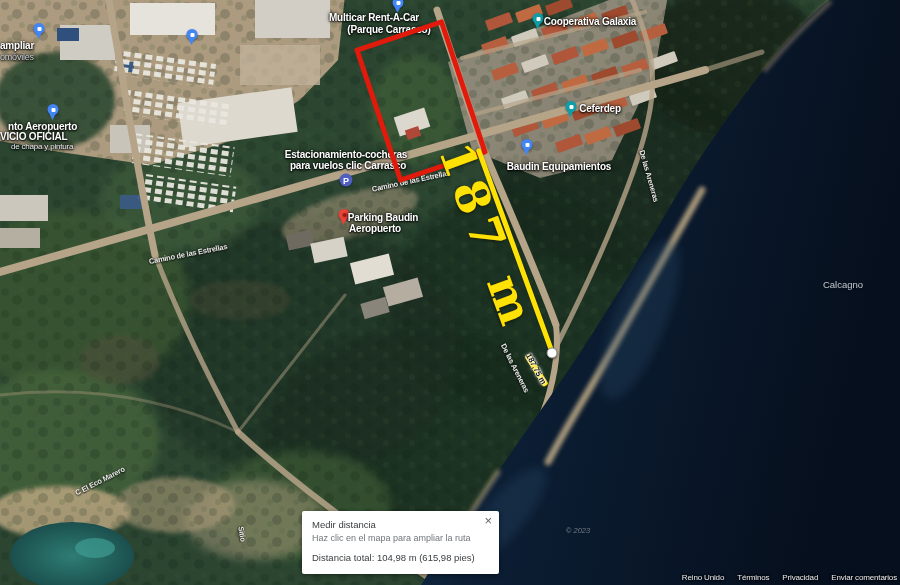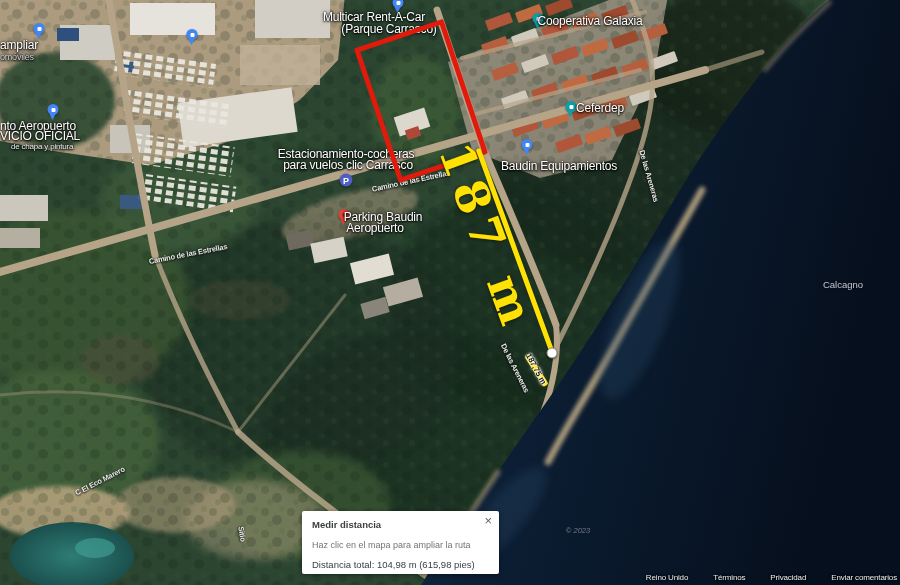--- a/index.html
+++ b/index.html
@@ -2,21 +2,21 @@
 <html><head>
 <meta charset="utf-8">
 <style>
   html,body{margin:0;padding:0;background:#000;}
   #stage{position:relative;width:900px;height:585px;overflow:hidden;
          font-family:"Liberation Sans",sans-serif;background:#24381f;}
   #map-svg{position:absolute;left:0;top:0;cursor:crosshair;}
 
   
   .maplabel{position:absolute;transform:translate(-50%,-50%) rotate(var(--r,0deg));
-    color:#fff;font-weight:normal;font-size:12px;letter-spacing:-.2px;white-space:nowrap;
+    color:#fff;font-weight:bold;font-size:10px;letter-spacing:-.2px;white-space:nowrap;
     text-shadow:0 1px 2px rgba(0,0,0,.95),0 0 2px rgba(0,0,0,.9),0 0 4px rgba(0,0,0,.7);
     pointer-events:auto;}
   .maplabel.left-anchor{transform:translate(0,-50%) rotate(var(--r,0deg));}
   .maplabel.sub{font-weight:normal;color:#c7d2da;font-size:9px;}
   .maplabel.tiny{font-size:8px;font-weight:normal;color:#e8ecef;padding-left:11px;}
   .street{position:absolute;transform:translate(-50%,-50%) rotate(var(--r,0deg));
     color:#f4f4f2;font-weight:bold;font-size:7.5px;letter-spacing:-.2px;white-space:nowrap;
     text-shadow:0 0 2px rgba(0,0,0,.9),0 1px 2px rgba(0,0,0,.85);opacity:.95;}
   .arealabel{position:absolute;transform:translate(-50%,-50%);color:#dfe5ea;font-size:9.5px;
     white-space:nowrap;text-shadow:0 0 2px rgba(0,0,0,.8);opacity:.85;}
@@ -55,30 +55,30 @@
     text-shadow:0 0 1px rgba(90,60,0,.8),1px 1px 3px rgba(0,0,0,.45);}
   #measure-seg-label{position:absolute;left:536px;top:369px;
     transform:translate(-50%,-50%) rotate(62deg);font-size:8px;font-weight:bold;color:#15181b;
     white-space:nowrap;
     text-shadow:0 0 2px #fff,0 0 2px #fff,0 0 3px #fff,0 0 4px rgba(255,255,255,.9);}
 
   
   .measure-card{position:absolute;left:302px;top:511px;width:197px;height:63px;
     background:#fff;border-radius:2px;box-shadow:0 1px 4px rgba(0,0,0,.45);
     box-sizing:border-box;padding:8px 10px 0 10px;}
-  .mc-title{font-size:9.5px;font-weight:bold;color:#3c4043;}
-  .mc-sub{font-size:9px;color:#70757a;margin-top:10px;}
+  .mc-title{font-size:9.5px;font-weight:normal;color:#3c4043;}
+  .mc-sub{font-size:9px;color:#70757a;margin-top:3px;}
   .mc-total{font-size:9.5px;color:#3c4043;margin-top:9px;}
   .mc-close{position:absolute;right:7px;top:3px;font-size:13px;color:#5f6368;
     cursor:pointer;line-height:13px;}
 
   
   .attr-imagery{position:absolute;left:347px;top:573px;font-size:12px;letter-spacing:-.15px;
     color:#ececec;white-space:nowrap;text-shadow:0 0 2px #000,0 0 3px #000;margin-top:41px;}
-  .attr-links{position:absolute;right:3px;top:573px;display:flex;gap:25px;}
+  .attr-links{position:absolute;right:3px;top:573px;display:flex;gap:13px;}
   .attr-links span{font-size:8px;letter-spacing:-.15px;color:#ececec;white-space:nowrap;
     text-shadow:0 0 2px #000,0 0 3px #000;cursor:pointer;}
 </style>
 </head>
 <body>
 
 <div id="stage">
 
   <svg id="map-svg" width="900" height="585" viewBox="0 0 900 585">
     <defs>
@@ -236,21 +236,21 @@
 
   <div class="maplabel" style="left:374px;top:17px">Multicar Rent-A-Car</div>
   <div class="maplabel" style="left:389px;top:29px">(Parque Carrasco)</div>
   <div class="maplabel" style="left:590px;top:21px">Cooperativa Galaxia</div>
   <div class="maplabel" style="left:600px;top:108px">Ceferdep</div>
   <div class="maplabel" style="left:559px;top:166px">Baudin Equipamientos</div>
   <div class="maplabel" style="left:346px;top:154px">Estacionamiento-cocheras</div>
   <div class="maplabel" style="left:348px;top:165px">para vuelos clic Carrasco</div>
   <div class="maplabel" style="left:383px;top:217px">Parking Baudin</div>
   <div class="maplabel" style="left:375px;top:228px">Aeropuerto</div>
-  <div class="maplabel left-anchor" style="left:0px;top:126px">nto Aeropuerto</div>
+  <div class="maplabel left-anchor" style="left:8px;top:126px">nto Aeropuerto</div>
   <div class="maplabel left-anchor" style="left:0px;top:136px">VICIO OFICIAL</div>
   <div class="maplabel left-anchor tiny" style="left:0px;top:146px">de chapa y pintura</div>
   <div class="maplabel left-anchor" style="left:0px;top:45px">ampliar</div>
   <div class="maplabel left-anchor sub" style="left:0px;top:57px">omóviles</div>
 
   <div class="street" style="left:411px;top:181px;--r:-12deg">Camino de las Estrellas</div>
   <div class="street" style="left:188px;top:254px;--r:-11deg">Camino de las Estrellas</div>
   <div class="street" style="left:649px;top:176px;--r:74deg">De las Areneras</div>
   <div class="street" style="left:515px;top:368px;--r:63deg">De las Areneras</div>
   <div class="street" style="left:242px;top:534px;--r:80deg">Sitio</div>

